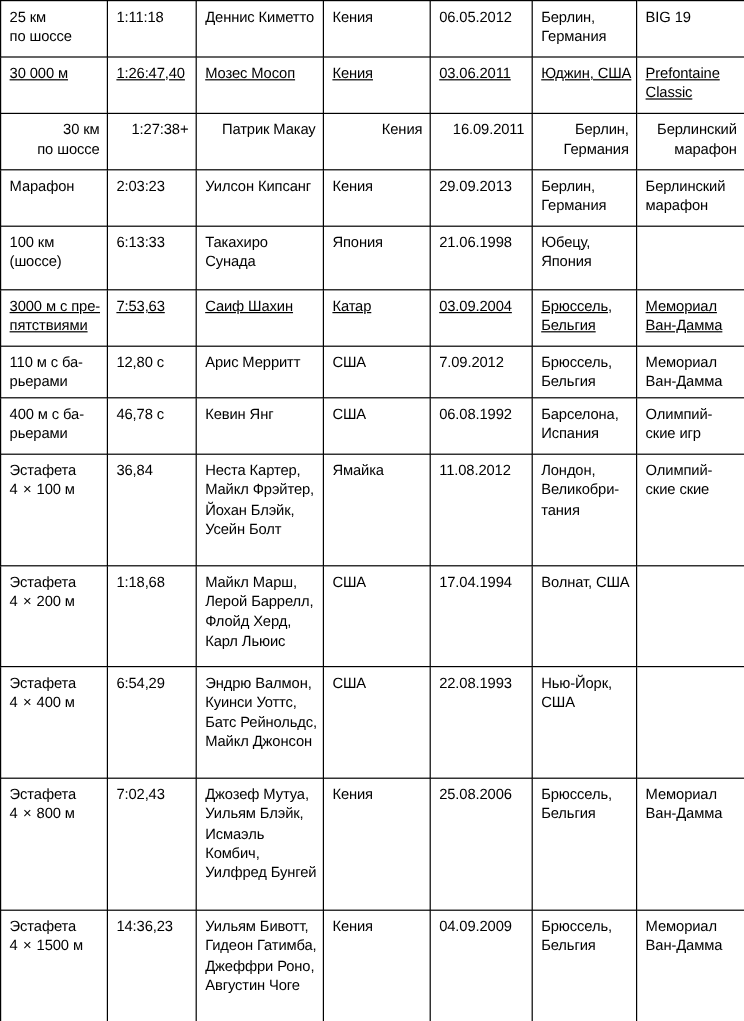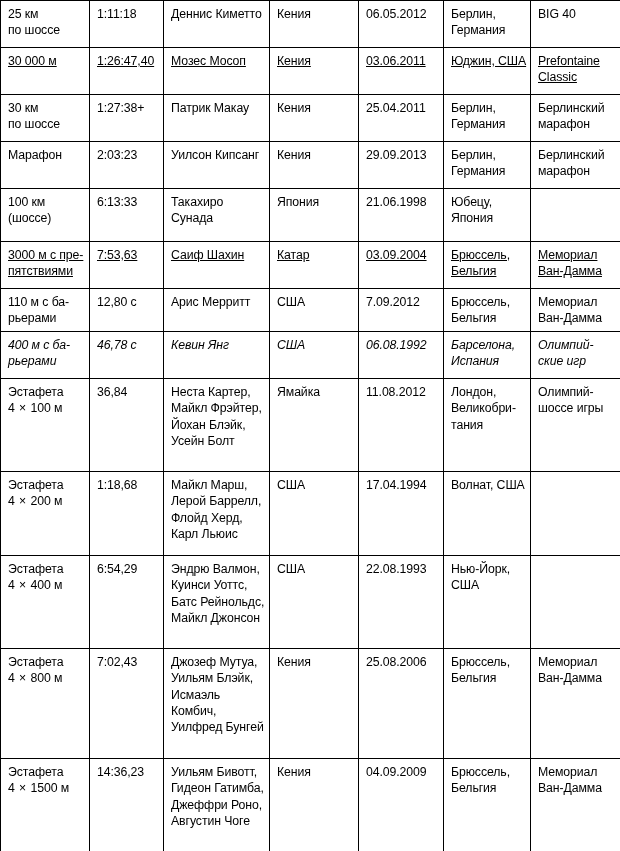--- a/index.html
+++ b/index.html
@@ -86,21 +86,21 @@
             <span class="cell-line">Кения</span>
           </td>
           <td>
             <span class="cell-line">06.05.2012</span>
           </td>
           <td>
             <span class="cell-line">Берлин,</span>
             <span class="cell-line">Германия</span>
           </td>
           <td>
-            <span class="cell-line">BIG 40</span>
+            <span class="cell-line">BIG 19</span>
           </td>
         </tr>
         <tr style="height: 47px; text-decoration: underline;">
           <td>
             <span class="cell-line">30 000 м</span>
           </td>
           <td>
             <span class="cell-line">1:26:47,40</span>
           </td>
           <td>
@@ -113,36 +113,36 @@
             <span class="cell-line">03.06.2011</span>
           </td>
           <td>
             <span class="cell-line">Юджин, США</span>
           </td>
           <td>
             <span class="cell-line">Prefontaine</span>
             <span class="cell-line">Classic</span>
           </td>
         </tr>
-        <tr style="height: 47px;">
+        <tr style="height: 47px; text-align: right;">
           <td>
             <span class="cell-line">30 км</span>
             <span class="cell-line">по шоссе</span>
           </td>
           <td>
             <span class="cell-line">1:27:38+</span>
           </td>
           <td>
             <span class="cell-line">Патрик Макау</span>
           </td>
           <td>
             <span class="cell-line">Кения</span>
           </td>
           <td>
-            <span class="cell-line">25.04.2011</span>
+            <span class="cell-line">16.09.2011</span>
           </td>
           <td>
             <span class="cell-line">Берлин,</span>
             <span class="cell-line">Германия</span>
           </td>
           <td>
             <span class="cell-line">Берлинский</span>
             <span class="cell-line">марафон</span>
           </td>
         </tr>
@@ -240,21 +240,21 @@
           </td>
           <td>
             <span class="cell-line">Брюссель,</span>
             <span class="cell-line">Бельгия</span>
           </td>
           <td>
             <span class="cell-line">Мемориал</span>
             <span class="cell-line">Ван-Дамма</span>
           </td>
         </tr>
-        <tr style="height: 47px; font-style: italic;">
+        <tr style="height: 47px;">
           <td>
             <span class="cell-line">400 м с ба-</span>
             <span class="cell-line">рьерами</span>
           </td>
           <td>
             <span class="cell-line">46,78 с</span>
           </td>
           <td>
             <span class="cell-line">Кевин Янг</span>
           </td>
@@ -293,21 +293,21 @@
           <td>
             <span class="cell-line">11.08.2012</span>
           </td>
           <td>
             <span class="cell-line">Лондон,</span>
             <span class="cell-line">Великобри-</span>
             <span class="cell-line">тания</span>
           </td>
           <td>
             <span class="cell-line">Олимпий-</span>
-            <span class="cell-line">шоссе игры</span>
+            <span class="cell-line">ские ские</span>
           </td>
         </tr>
         <tr style="height: 84px;">
           <td>
             <span class="cell-line">Эстафета</span>
             <span class="cell-line">4 <span class="mult">×</span> 200 м</span>
           </td>
           <td>
             <span class="cell-line">1:18,68</span>
           </td>

